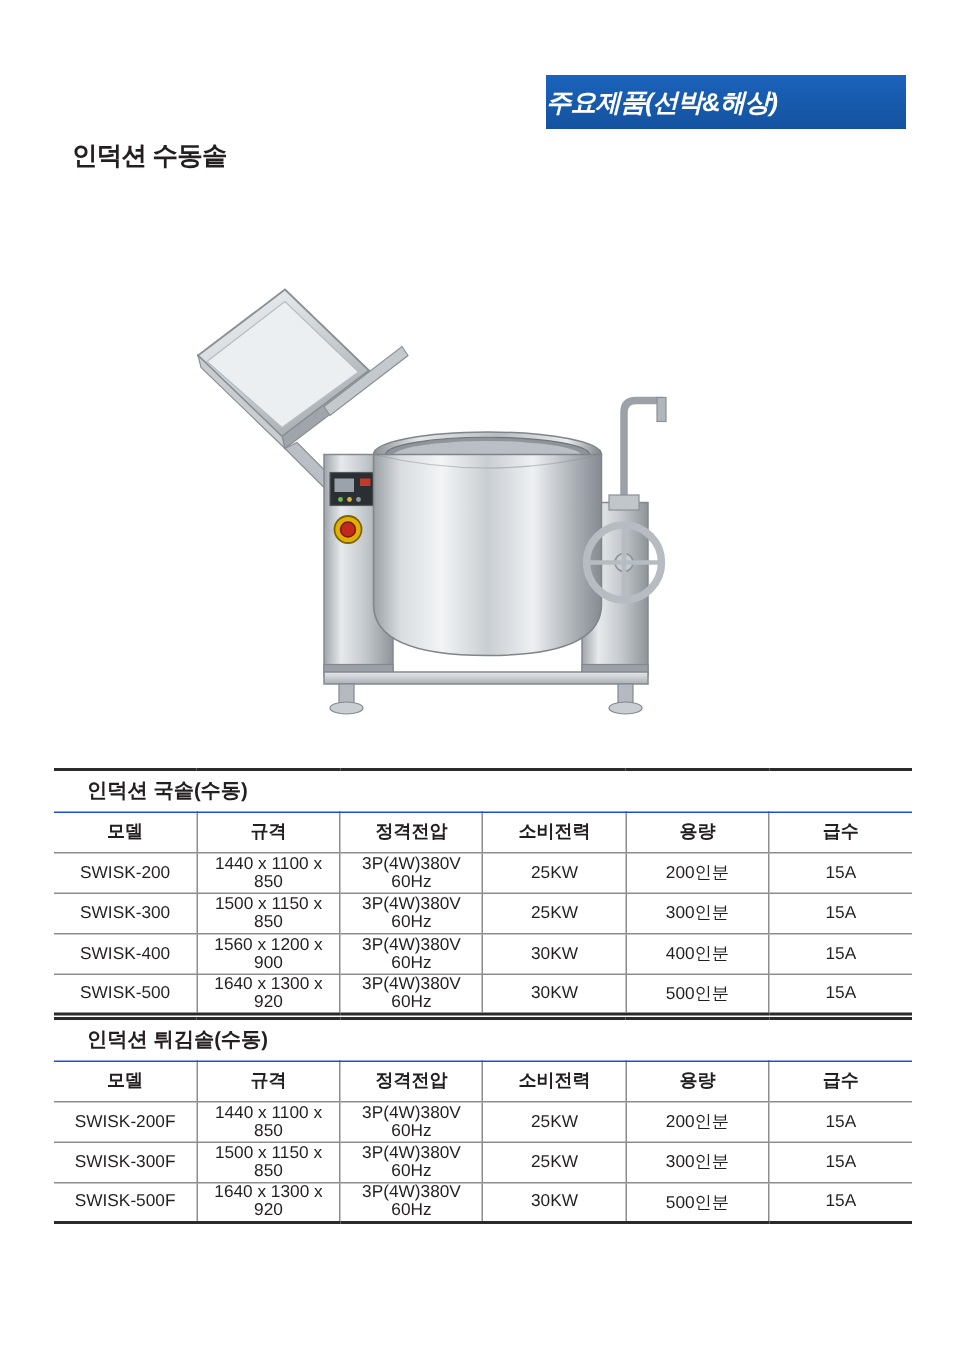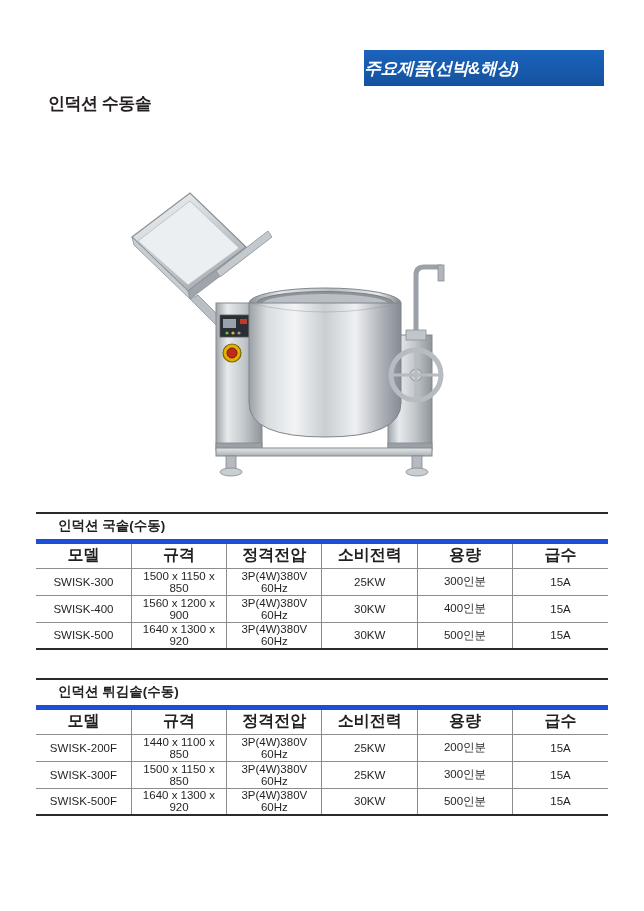--- a/index.html
+++ b/index.html
@@ -79,30 +79,30 @@
     text-align: center;
     font-size: 11.5px;
     font-weight: normal;
     padding: 0 2px;
     color: #231f20;
   }
   table.spec-table tr.caption-row td {
     border-left: none;
     border-right: none;
     border-top: 2px solid #2b2b2b;
-    border-bottom: 5px solid #1d4ed8;
+    border-bottom: 1px solid #1d4ed8;
     text-align: left;
     padding-left: 22px;
     font-size: 13.5px;
     font-weight: bold;
     height: 28px;
   }
   table.spec-table tr.head-row td {
     font-weight: bold;
-    font-size: 16px;
+    font-size: 12px;
     height: 27px;
   }
   table.spec-table tr.data-row td {
     height: 27px;
   }
   table.spec-table tr.data-row td.col-model,
   table.spec-table tr.head-row td.col-model {
     border-left: none;
   }
   table.spec-table tr.data-row td.col-water,
@@ -233,20 +233,28 @@
       </tr>
       <tr class="head-row">
         <td class="col-model">모델</td>
         <td class="col-size">규격</td>
         <td class="col-volt">정격전압</td>
         <td class="col-power">소비전력</td>
         <td class="col-cap">용량</td>
         <td class="col-water">급수</td>
       </tr>
       <tr class="data-row">
+        <td class="col-model">SWISK-200</td>
+        <td class="col-size">1440 x 1100 x 850</td>
+        <td class="col-volt">3P(4W)380V 60Hz</td>
+        <td class="col-power">25KW</td>
+        <td class="col-cap">200인분</td>
+        <td class="col-water">15A</td>
+      </tr>
+      <tr class="data-row">
         <td class="col-model">SWISK-300</td>
         <td class="col-size">1500 x 1150 x 850</td>
         <td class="col-volt">3P(4W)380V 60Hz</td>
         <td class="col-power">25KW</td>
         <td class="col-cap">300인분</td>
         <td class="col-water">15A</td>
       </tr>
       <tr class="data-row">
         <td class="col-model">SWISK-400</td>
         <td class="col-size">1560 x 1200 x 900</td>

